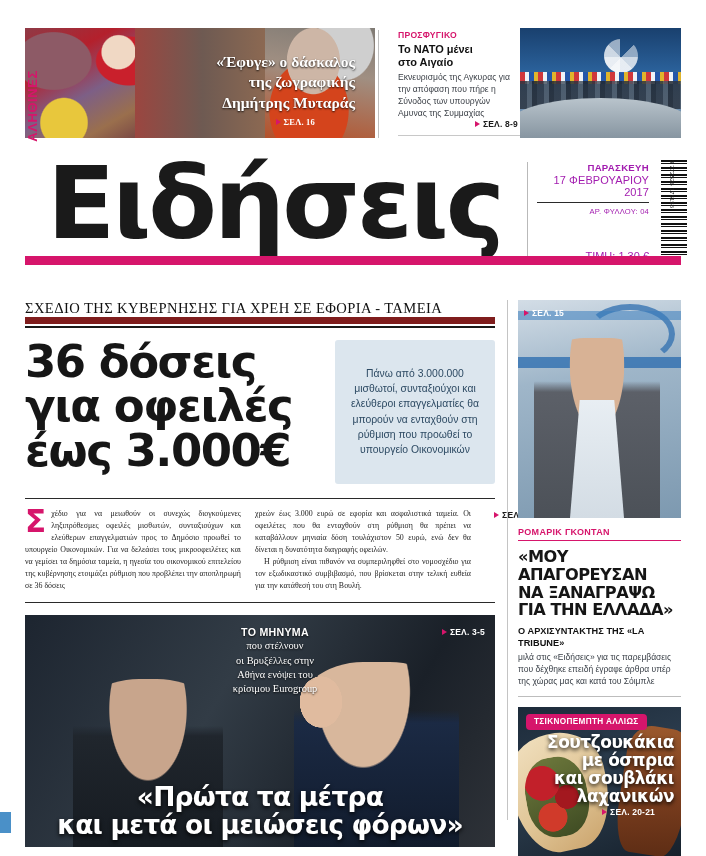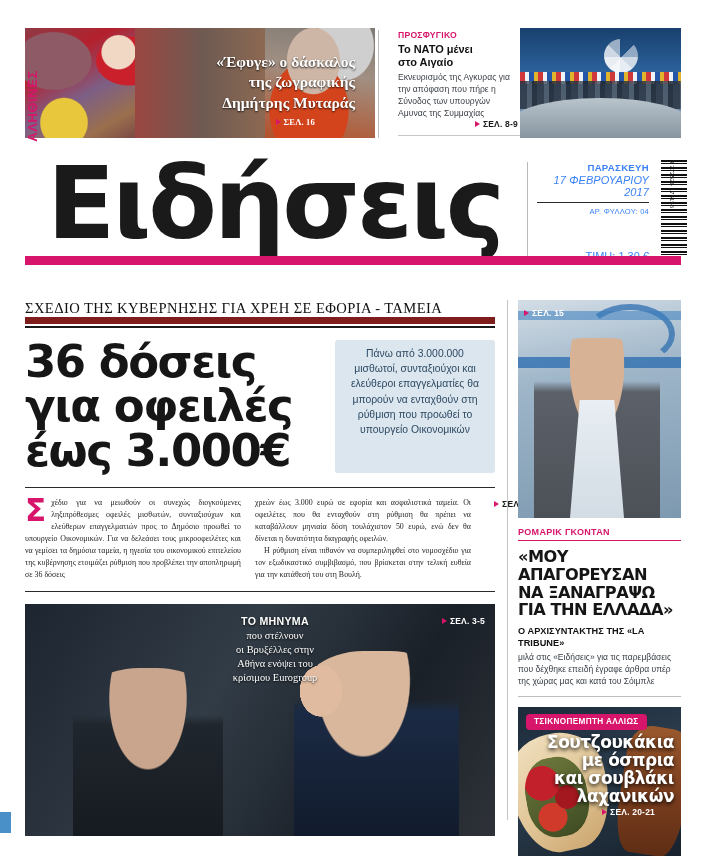--- a/index.html
+++ b/index.html
@@ -96,23 +96,23 @@
     color:#d6156b;font-weight:bold;font-size:13px;letter-spacing:.6px;
     white-space:nowrap;text-align:right;
   }
   .logo-word{
     position:absolute;left:22px;top:-4px;
     font-family:"DejaVu Sans", sans-serif;
     font-weight:bold;font-size:100px;line-height:1;letter-spacing:-3px;
     color:#1a1a1a;
   }
   .mast-div{position:absolute;left:502px;top:4px;width:1px;height:96px;background:#b9b9b9;}
-  .mast-info{position:absolute;left:512px;top:4px;width:112px;text-align:right;color:#3b82f6;}
+  .mast-info{position:absolute;left:512px;top:4px;width:112px;text-align:right;color:#a21caf;}
   .m-day{font-weight:bold;font-size:9.6px;letter-spacing:.3px;}
-  .m-date{font-size:11px;letter-spacing:.1px;margin-top:1px;font-style:italic;}
+  .m-date{font-size:11px;letter-spacing:.1px;margin-top:1px;}
   .m-hr{height:1px;background:#2a2a2a;margin:4px 0 4px;}
   .m-issue{font-size:7.6px;letter-spacing:.2px;}
   .m-price{font-size:11px;margin-top:34px;}
   .barcode{
     position:absolute;left:636px;top:2px;width:26px;height:98px;
     background:repeating-linear-gradient(180deg,#111 0 1.6px,#fff 1.6px 3.2px,#111 3.2px 4.4px,#fff 4.4px 7px);
   }
   .barcode-num{
     position:absolute;left:651px;top:2px;width:98px;height:10px;
     transform:rotate(90deg);transform-origin:left top;
@@ -133,21 +133,21 @@
   .lead-kicker-2{height:2px;background:#1a1a1a;margin-top:1.5px;}
 
   .lead-flex{display:flex;gap:10px;margin-top:12px;}
   .lead-head{
     font-family:"DejaVu Sans", sans-serif;
     font-weight:bold;font-size:45px;line-height:.99;letter-spacing:-1.5px;
     color:#161616;width:300px;
   }
   .lead-box{
     width:160px;background:#dce6ee;border-radius:3px;
-    padding:6px 10px;box-sizing:border-box;
+    padding:26px 10px;box-sizing:border-box;
     font-size:10.4px;line-height:1.48;color:#2d4a63;text-align:center;
   }
 
   .lead-rule{height:1px;background:#2a2a2a;margin-top:14px;}
   .lead-cols{display:flex;gap:14px;margin-top:9px;position:relative;}
   .lead-col{
     width:216px;font-family:"Liberation Serif", serif;
     font-size:7.9px;line-height:1.52;color:#1d1d1d;text-align:justify;
   }
   .dropcap{
@@ -381,20 +381,24 @@
         <div>οι Βρυξέλλες στην</div>
         <div>Αθήνα ενόψει του</div>
         <div>κρίσιμου Eurogroup</div>
       </div>
 
       <div class="sel-badge euro-sel">
         <span class="tri"></span>
         <span>ΣΕΛ. 3-5</span>
       </div>
 
+      <div class="euro-head">
+        <div>«Πρώτα τα μέτρα</div>
+        <div>και μετά οι μειώσεις φόρων»</div>
+      </div>
     </div>
   </div>
 
   <div class="main-right">
 
     <div class="rc-photo">
       <div class="logoarc"></div>
       <div class="bluebar2"></div>
       <div class="bluebar"></div>
       <div class="person"></div>

